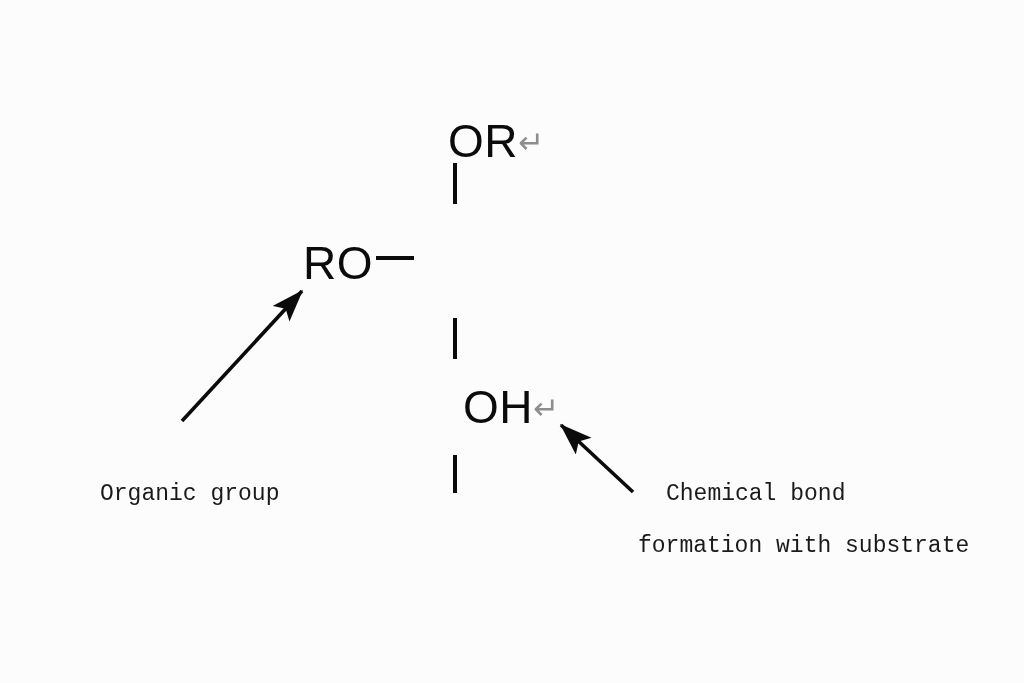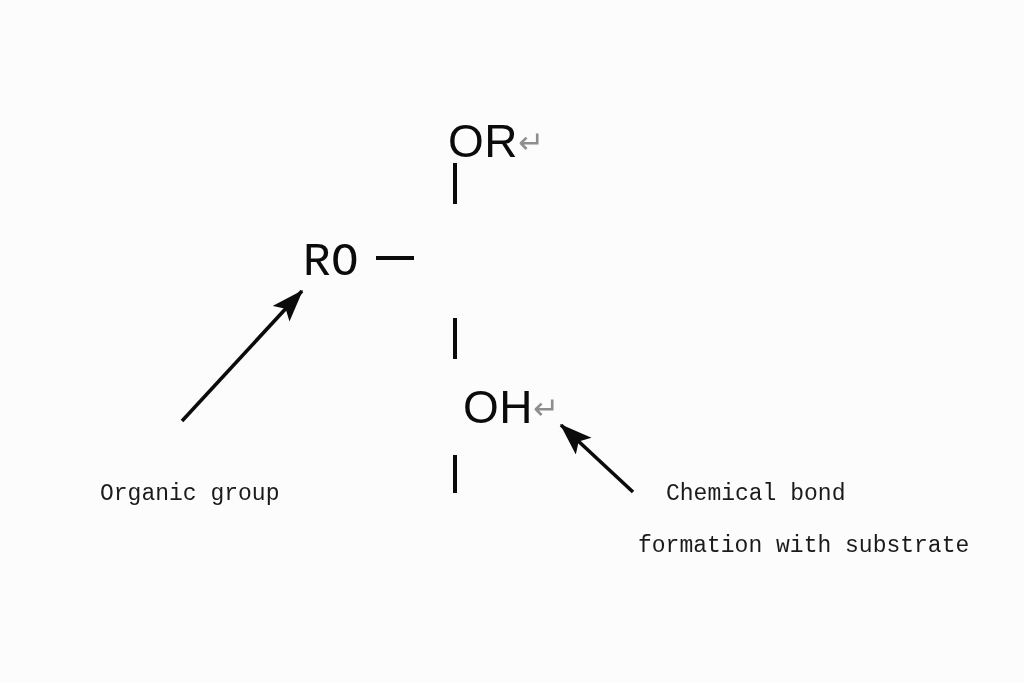--- a/index.html
+++ b/index.html
@@ -66,21 +66,21 @@
 </style>
 </head>
 <body>
 
 <div id="canvas">
 
   <div class="atom" style="left:448px; top:88px;margin-top:30px;"><span>OR</span><span class="ret">↵</span></div>
 
   <div class="bond-v" style="left:453px; top:163px; height:41px;"></div>
 
-  <div class="atom" style="left:303px; top:240px;font-family:Liberation Mono, monospace;"><span>RO</span></div>
+  <div class="atom" style="left:303px; top:240px;"><span>RO</span></div>
 
   <div class="bond-h" style="left:376px; top:256px; width:38px;"></div>
 
 
   <div class="bond-v" style="left:453px; top:318px; height:41px;"></div>
 
   <div class="atom" style="left:463px; top:384px;text-align:center;"><span>OH</span><span class="ret">↵</span></div>
 
   <div class="bond-v" style="left:453px; top:455px; height:38px;"></div>
 

